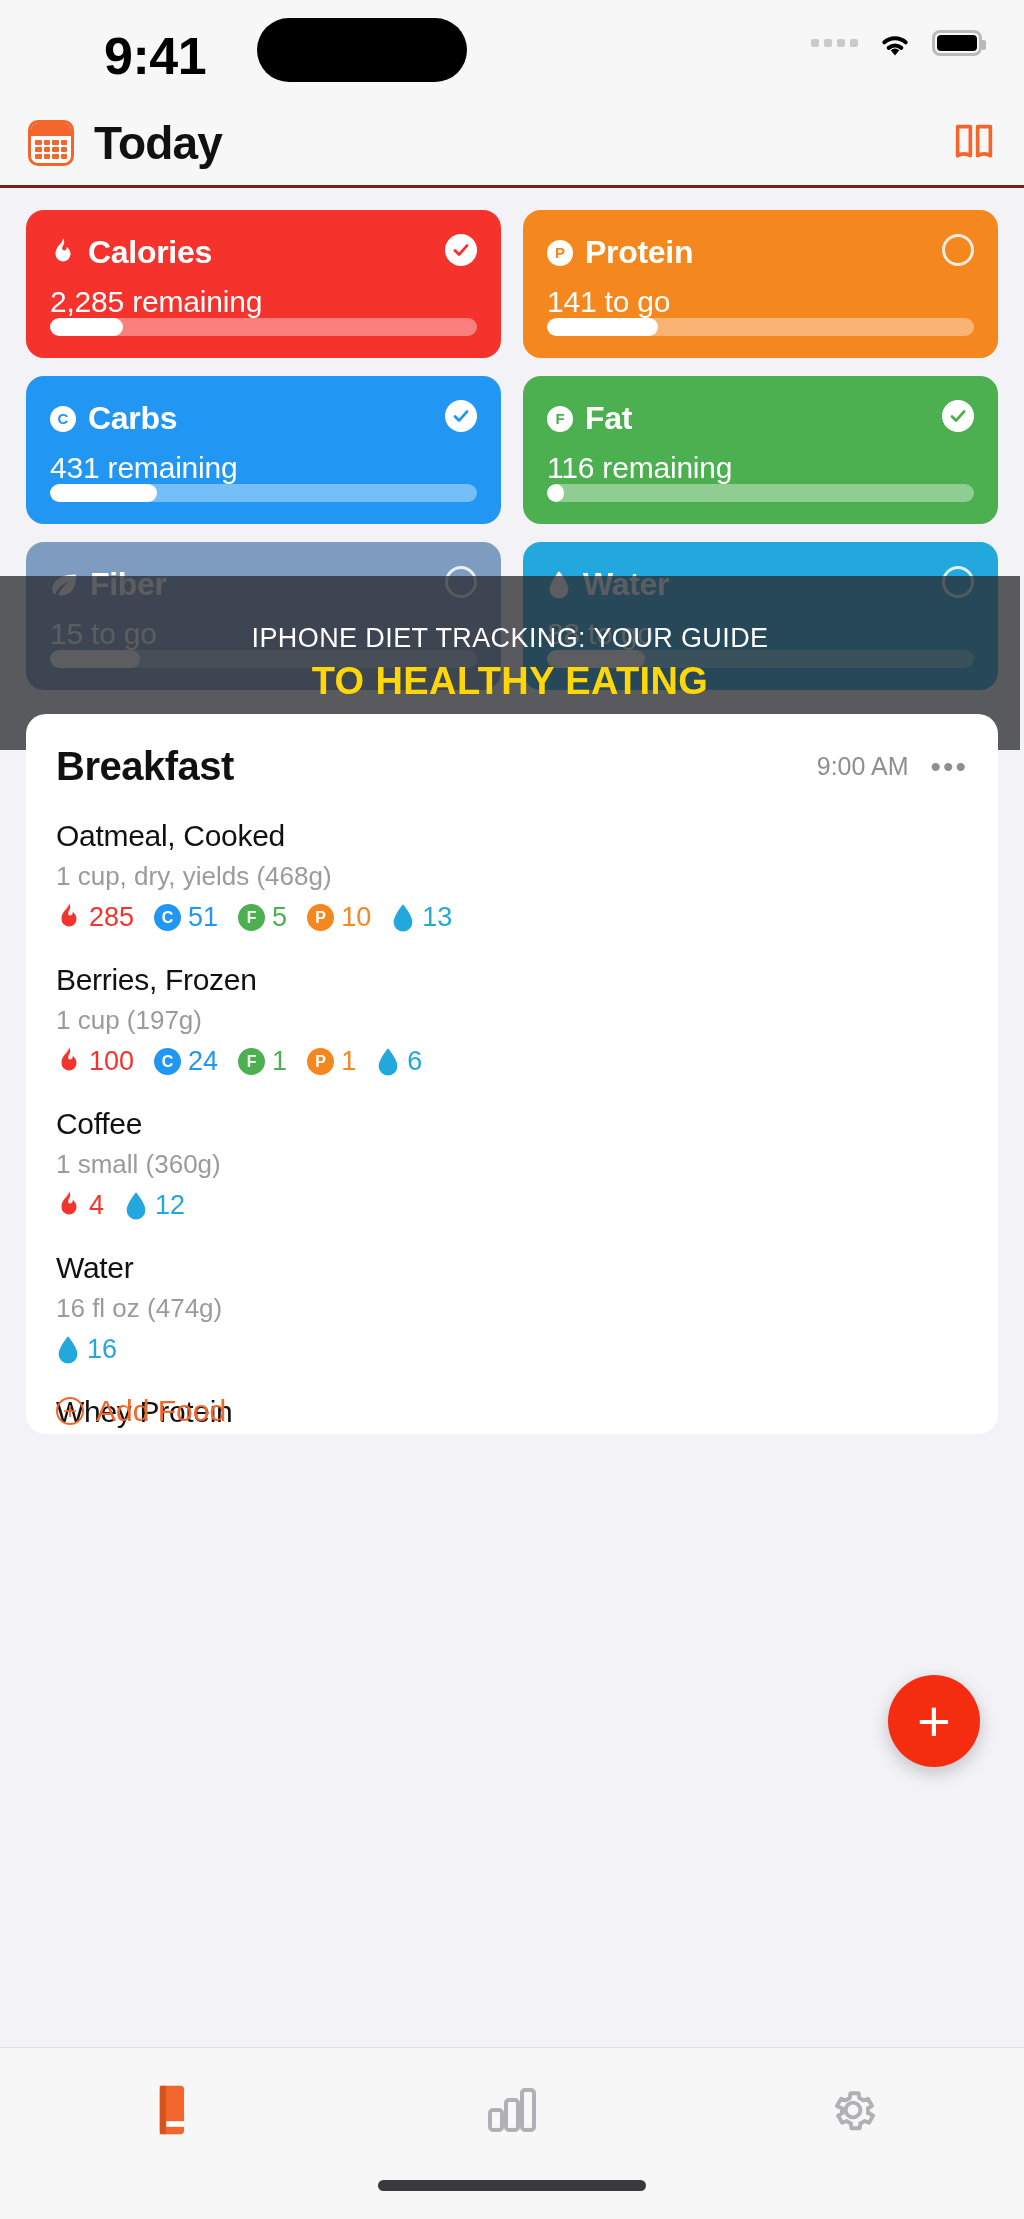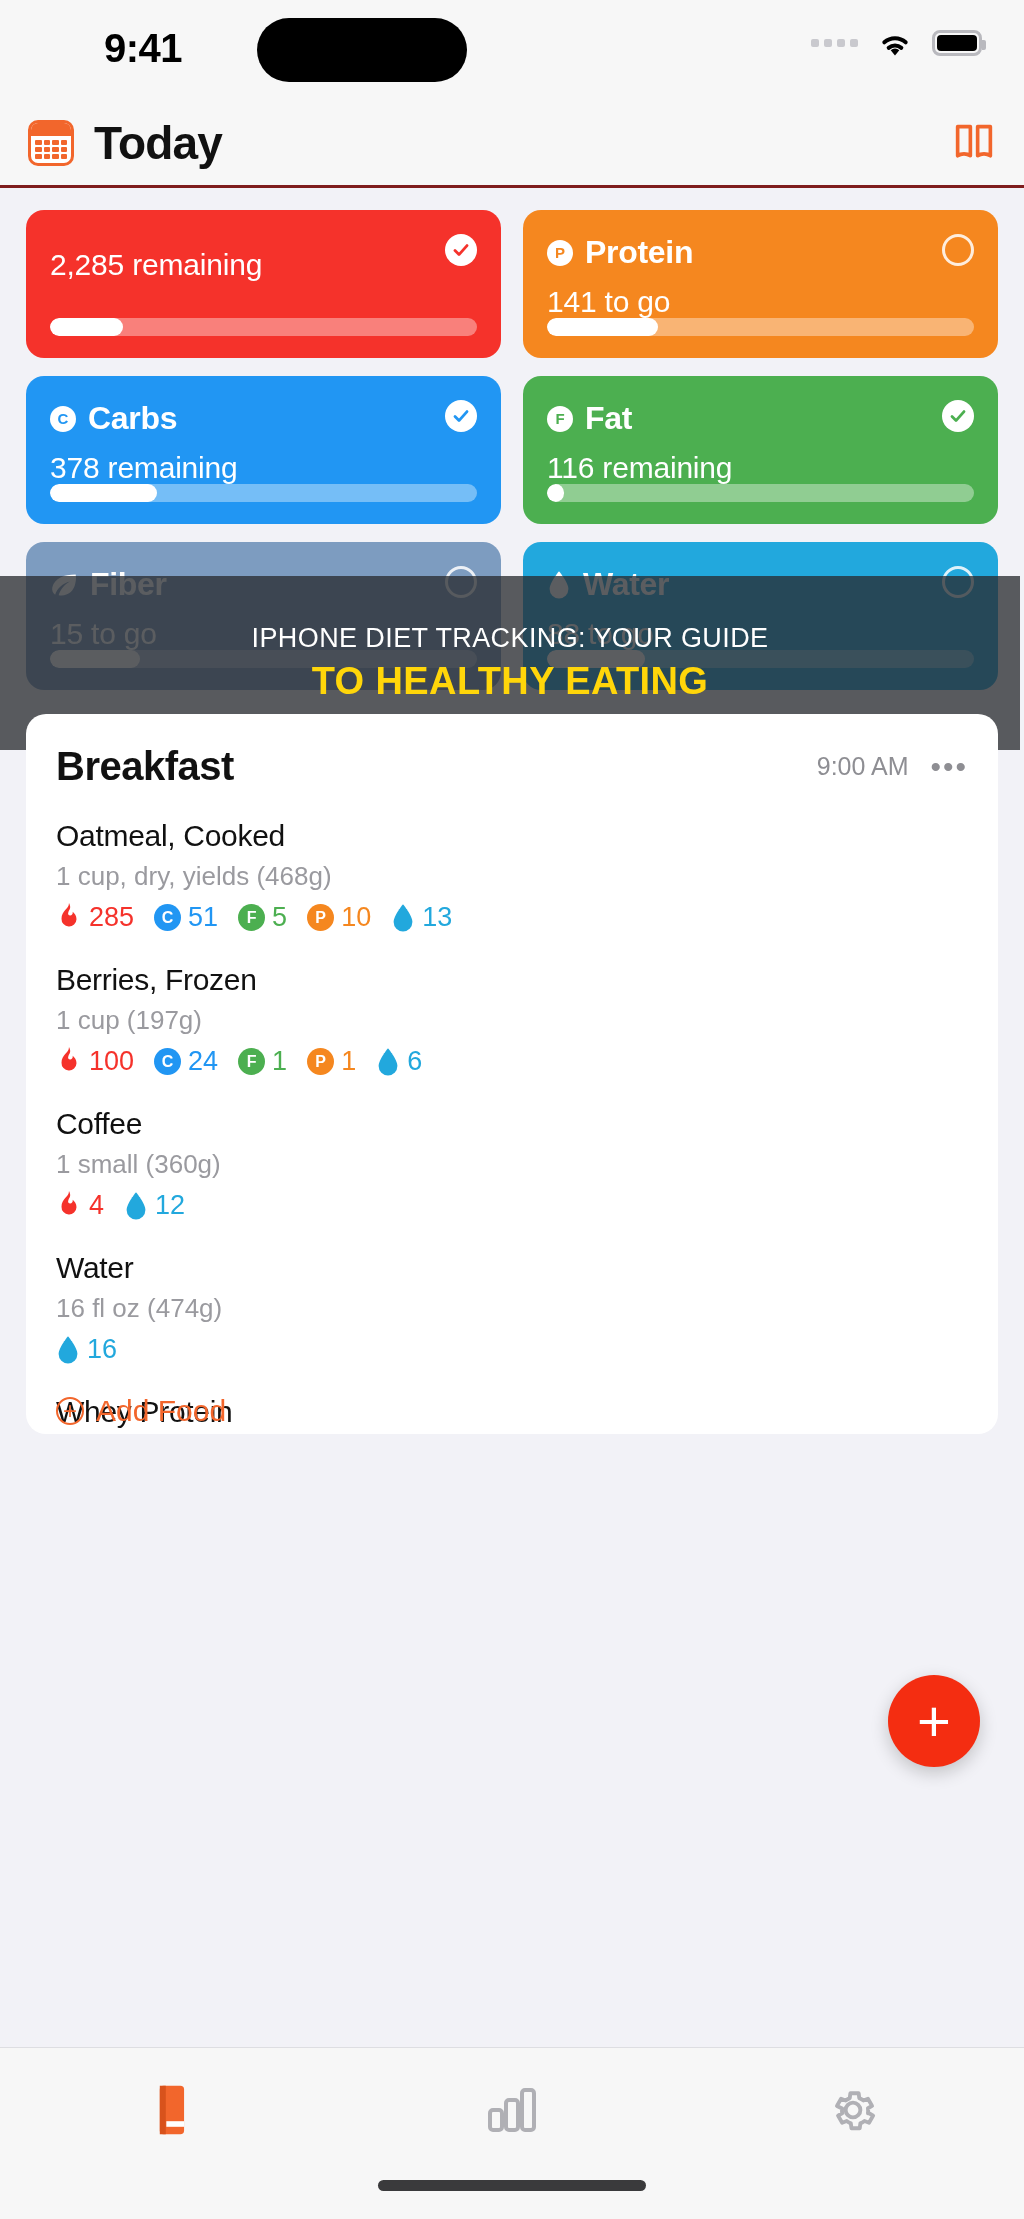--- a/index.html
+++ b/index.html
@@ -11,21 +11,21 @@
   }
   .phone { position: relative; width: 1024px; height: 2219px; background: #f2f2f7; }
 
   
   .statusbar {
     position: relative; height: 100px; background: #f7f7f7;
     display: flex; align-items: center;
   }
   .sb-time {
     position: absolute; left: 104px; top: 26px;
-    font-size: 40px; font-weight: 700; color: #000; letter-spacing: -0.5px;
+    font-size: 52px; font-weight: 700; color: #000; letter-spacing: -0.5px;
   }
   .island {
     position: absolute; left: 257px; top: 18px;
     width: 210px; height: 64px; background: #000; border-radius: 34px;
   }
   .sb-right {
     position: absolute; right: 42px; top: 28px;
     display: flex; align-items: center; gap: 17px;
   }
   .cell-dots { display: flex; gap: 5px; align-items: flex-end; }
@@ -222,20 +222,26 @@
     </div>
     <div class="nav-title">Today</div>
     <div class="nav-spacer"></div>
     <svg class="book-icon" viewBox="0 0 24 22">
       <path d="M3 2h7v16c-2-1.4-5-1.4-7 0V2zM21 2h-7v16c2-1.4 5-1.4 7 0V2z" fill="none" stroke="#f2662c" stroke-width="2" stroke-linejoin="round"></path>
     </svg>
   </div>
 
   <div class="cards" id="cards">
       <div class="card" style="background: rgb(245, 50, 43);">
+        <div class="card-head">
+          <svg class="flame" viewBox="0 0 20 24" width="26" height="30">
+            <path d="M10 0C10 5 4 6 4 12.5A6 6 0 0016 13c0-3-1.5-4.5-3-6 .2 2-1 3-2 3-1.5 0-2.2-1.4-1.4-3C10.4 5 12 4 10 0z" fill="#ffffff"></path>
+          </svg>
+          <div class="card-title">Calories</div>
+        </div>
         <div class="card-check filled">
           <svg viewBox="0 0 20 20">
             <path d="M4 10.6l4 4L16 5.6" fill="none" stroke="#f5322b" stroke-width="2.8" stroke-linecap="round" stroke-linejoin="round"></path>
           </svg>
         </div>
         <div class="card-value">2,285 remaining</div>
         <div class="progress">
           <span style="width:17%"></span>
         </div>
       </div>
@@ -253,21 +259,21 @@
       <div class="card" style="background: rgb(33, 150, 243);">
         <div class="card-head">
           <span class="badge-letter" style="color:#2196f3">C</span>
           <div class="card-title">Carbs</div>
         </div>
         <div class="card-check filled">
           <svg viewBox="0 0 20 20">
             <path d="M4 10.6l4 4L16 5.6" fill="none" stroke="#2196f3" stroke-width="2.8" stroke-linecap="round" stroke-linejoin="round"></path>
           </svg>
         </div>
-        <div class="card-value">378 remaining</div>
+        <div class="card-value">431 remaining</div>
         <div class="progress">
           <span style="width:25%"></span>
         </div>
       </div>
       <div class="card" style="background: rgb(76, 175, 80);">
         <div class="card-head">
           <span class="badge-letter" style="color:#4caf50">F</span>
           <div class="card-title">Fat</div>
         </div>
         <div class="card-check filled">

